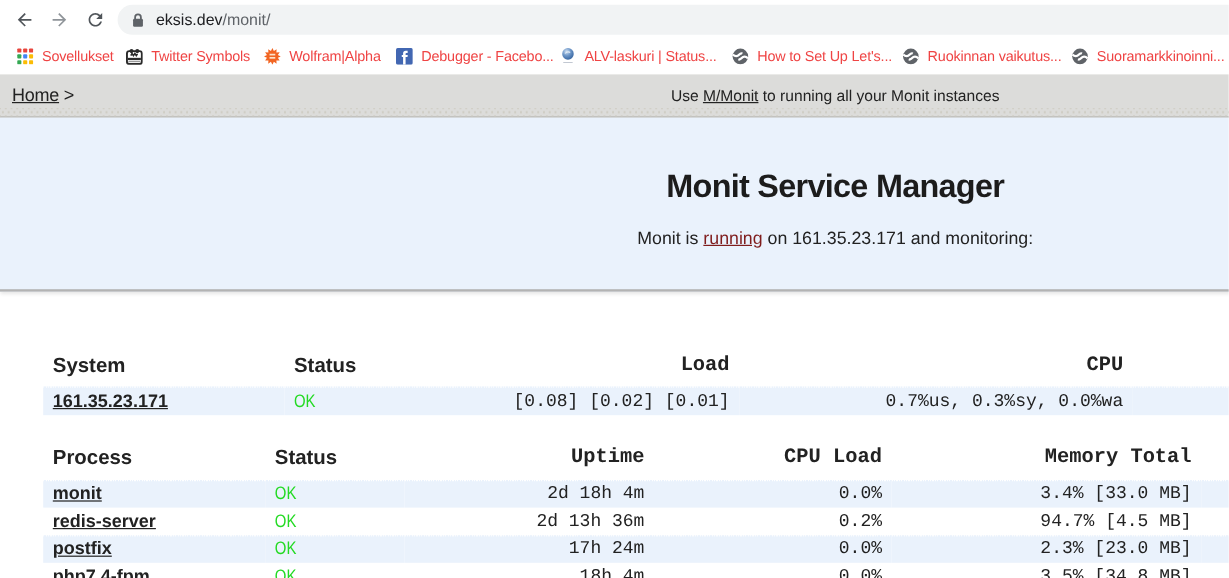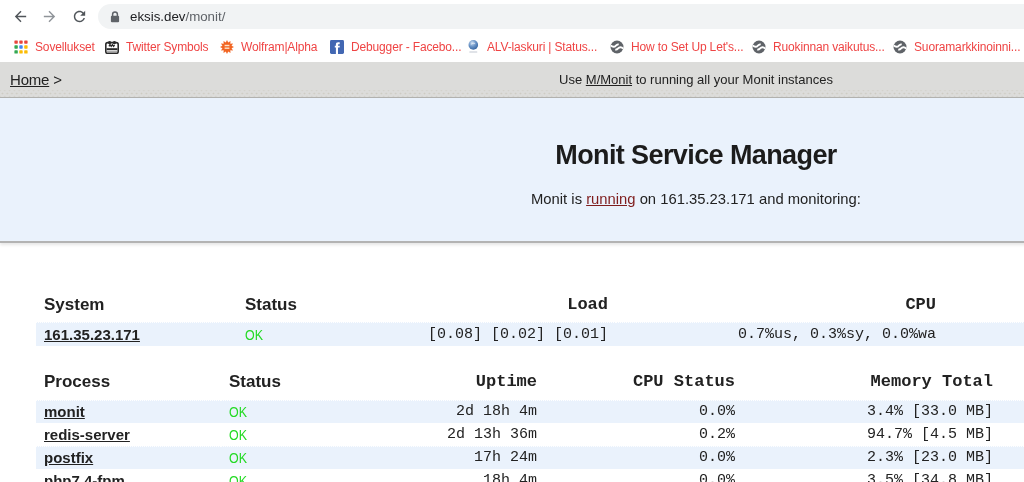--- a/index.html
+++ b/index.html
@@ -257,21 +257,21 @@
             <col style="width:208px">
             <col style="width:198px">
             <col style="width:258px">
             <col style="width:355px">
         </colgroup>
         <tbody>
             <tr>
           <th class="al">Process</th>
           <th class="al">Status</th>
           <th class="ar">Uptime</th>
-          <th class="ar">CPU Status</th>
+          <th class="ar">CPU Load</th>
           <th class="ar">Memory Total</th>
           <th></th>
         </tr>
         <tr class="stripe">
           <td class="al"><a href="#">monit</a></td>
           <td class="al"><span class="ok">OK</span></td>
           <td class="ar">2d 18h 4m</td>
           <td class="ar">0.0%</td>
           <td class="ar">3.4% [33.0 MB]</td>
           <td></td>

